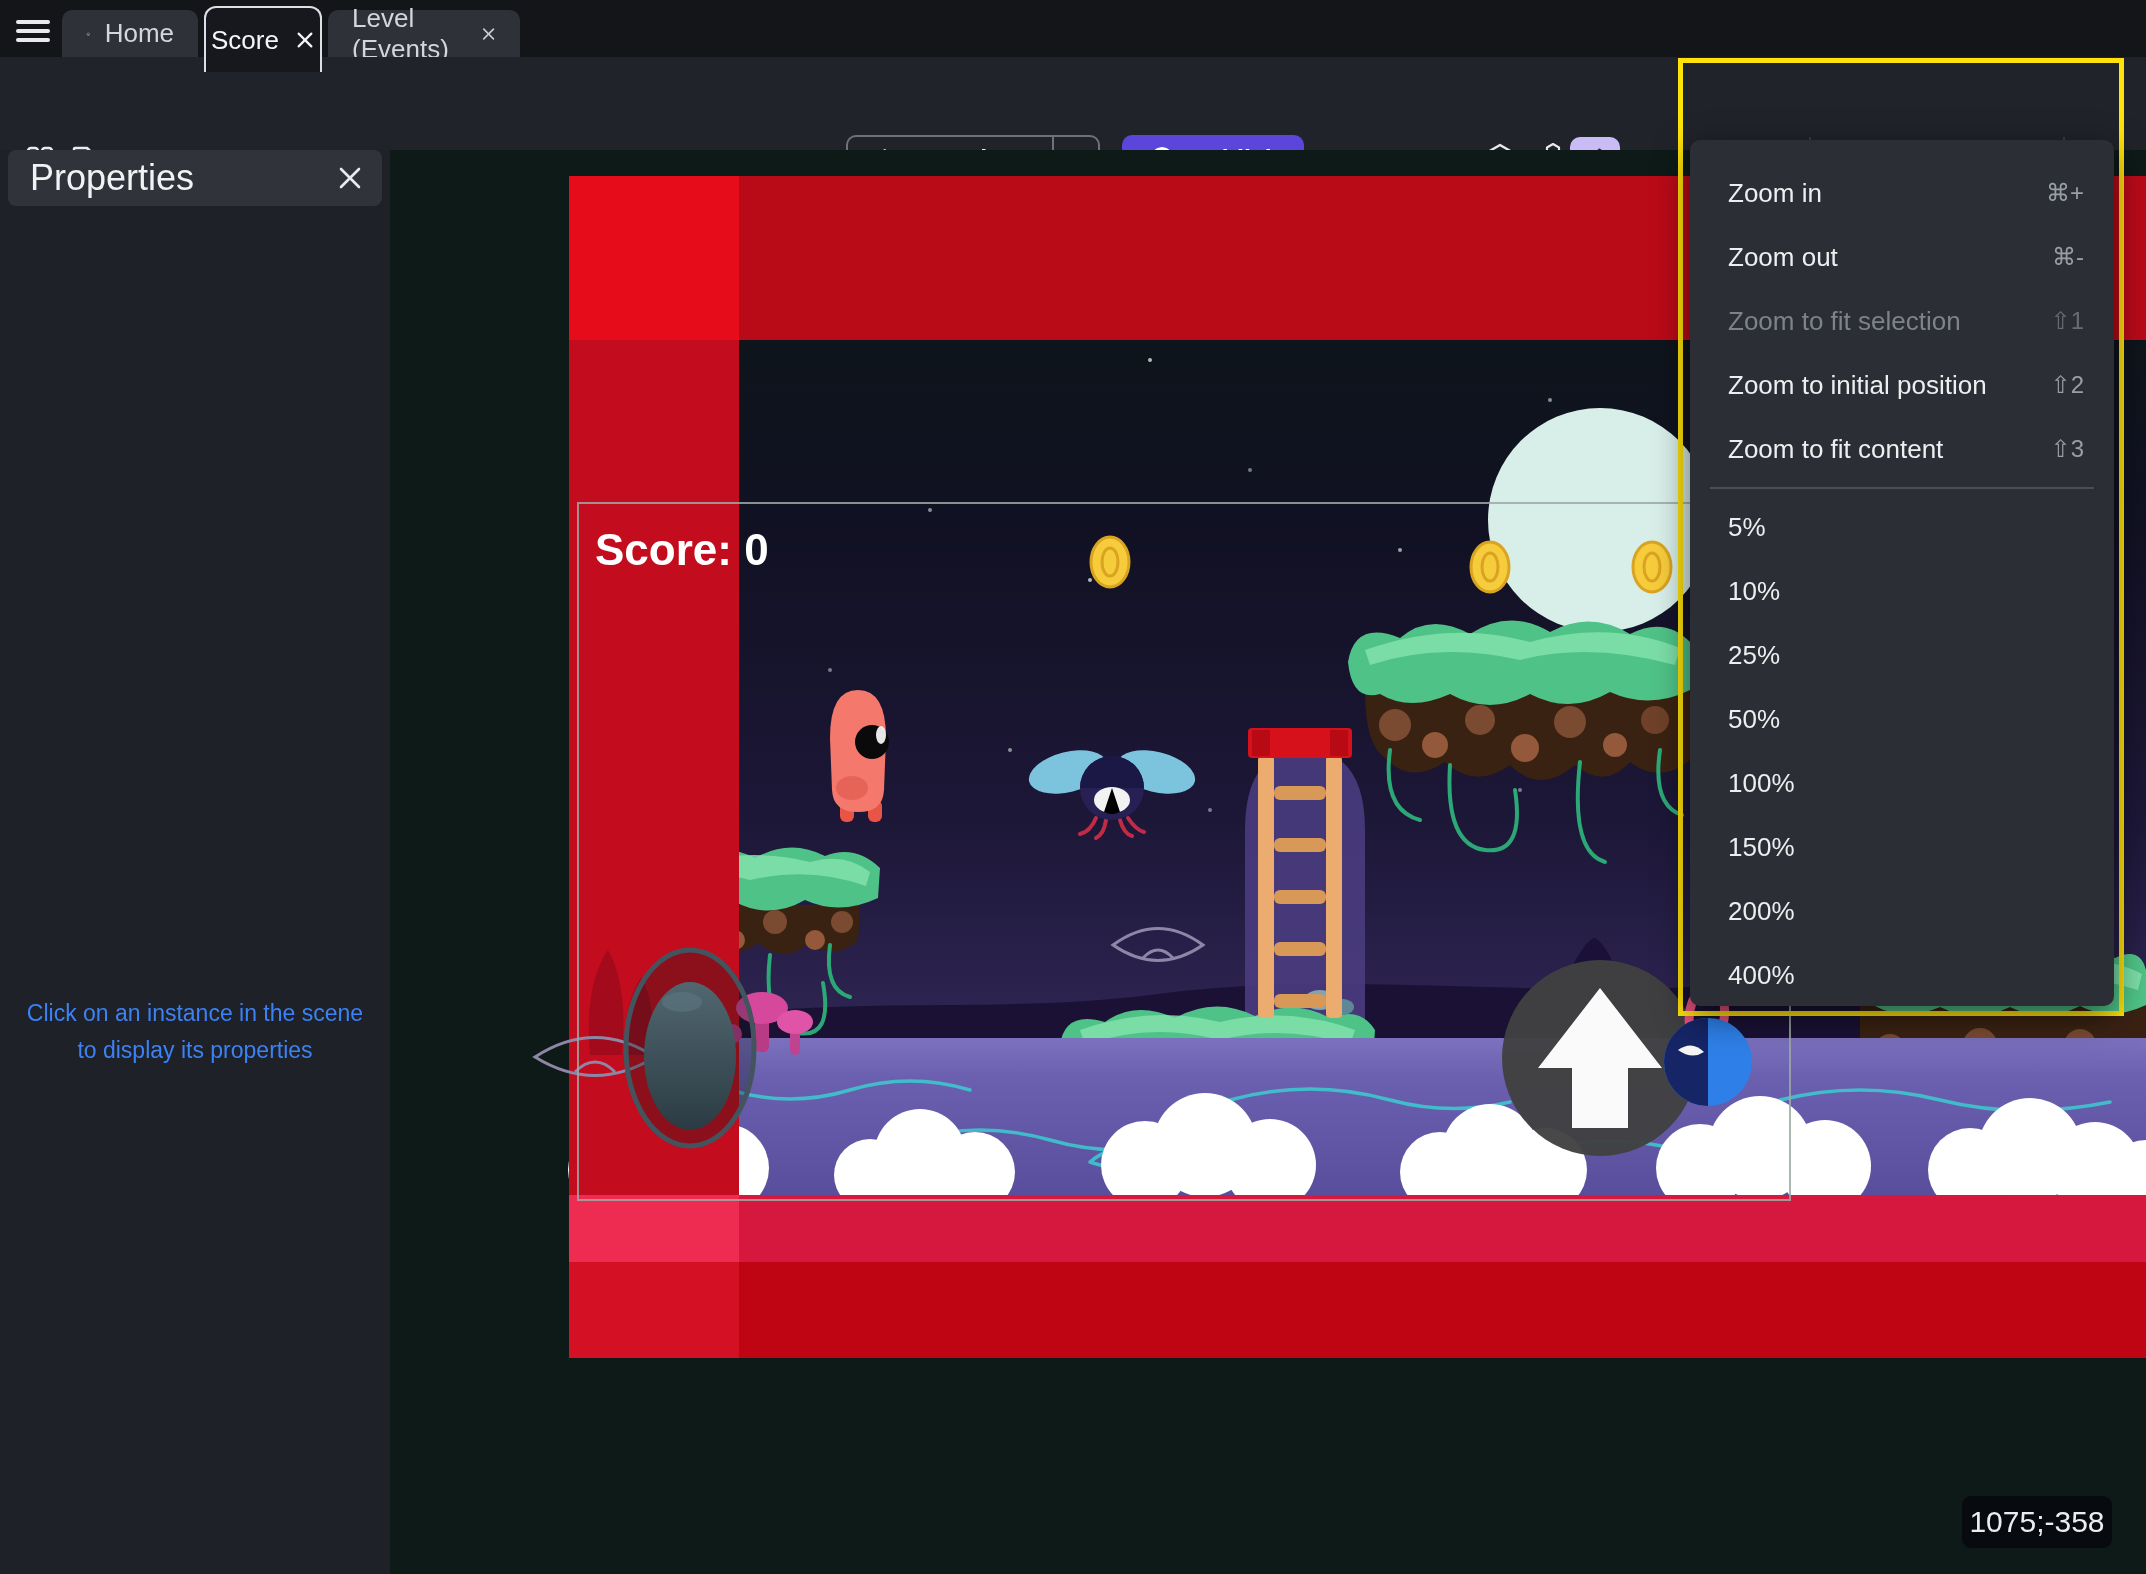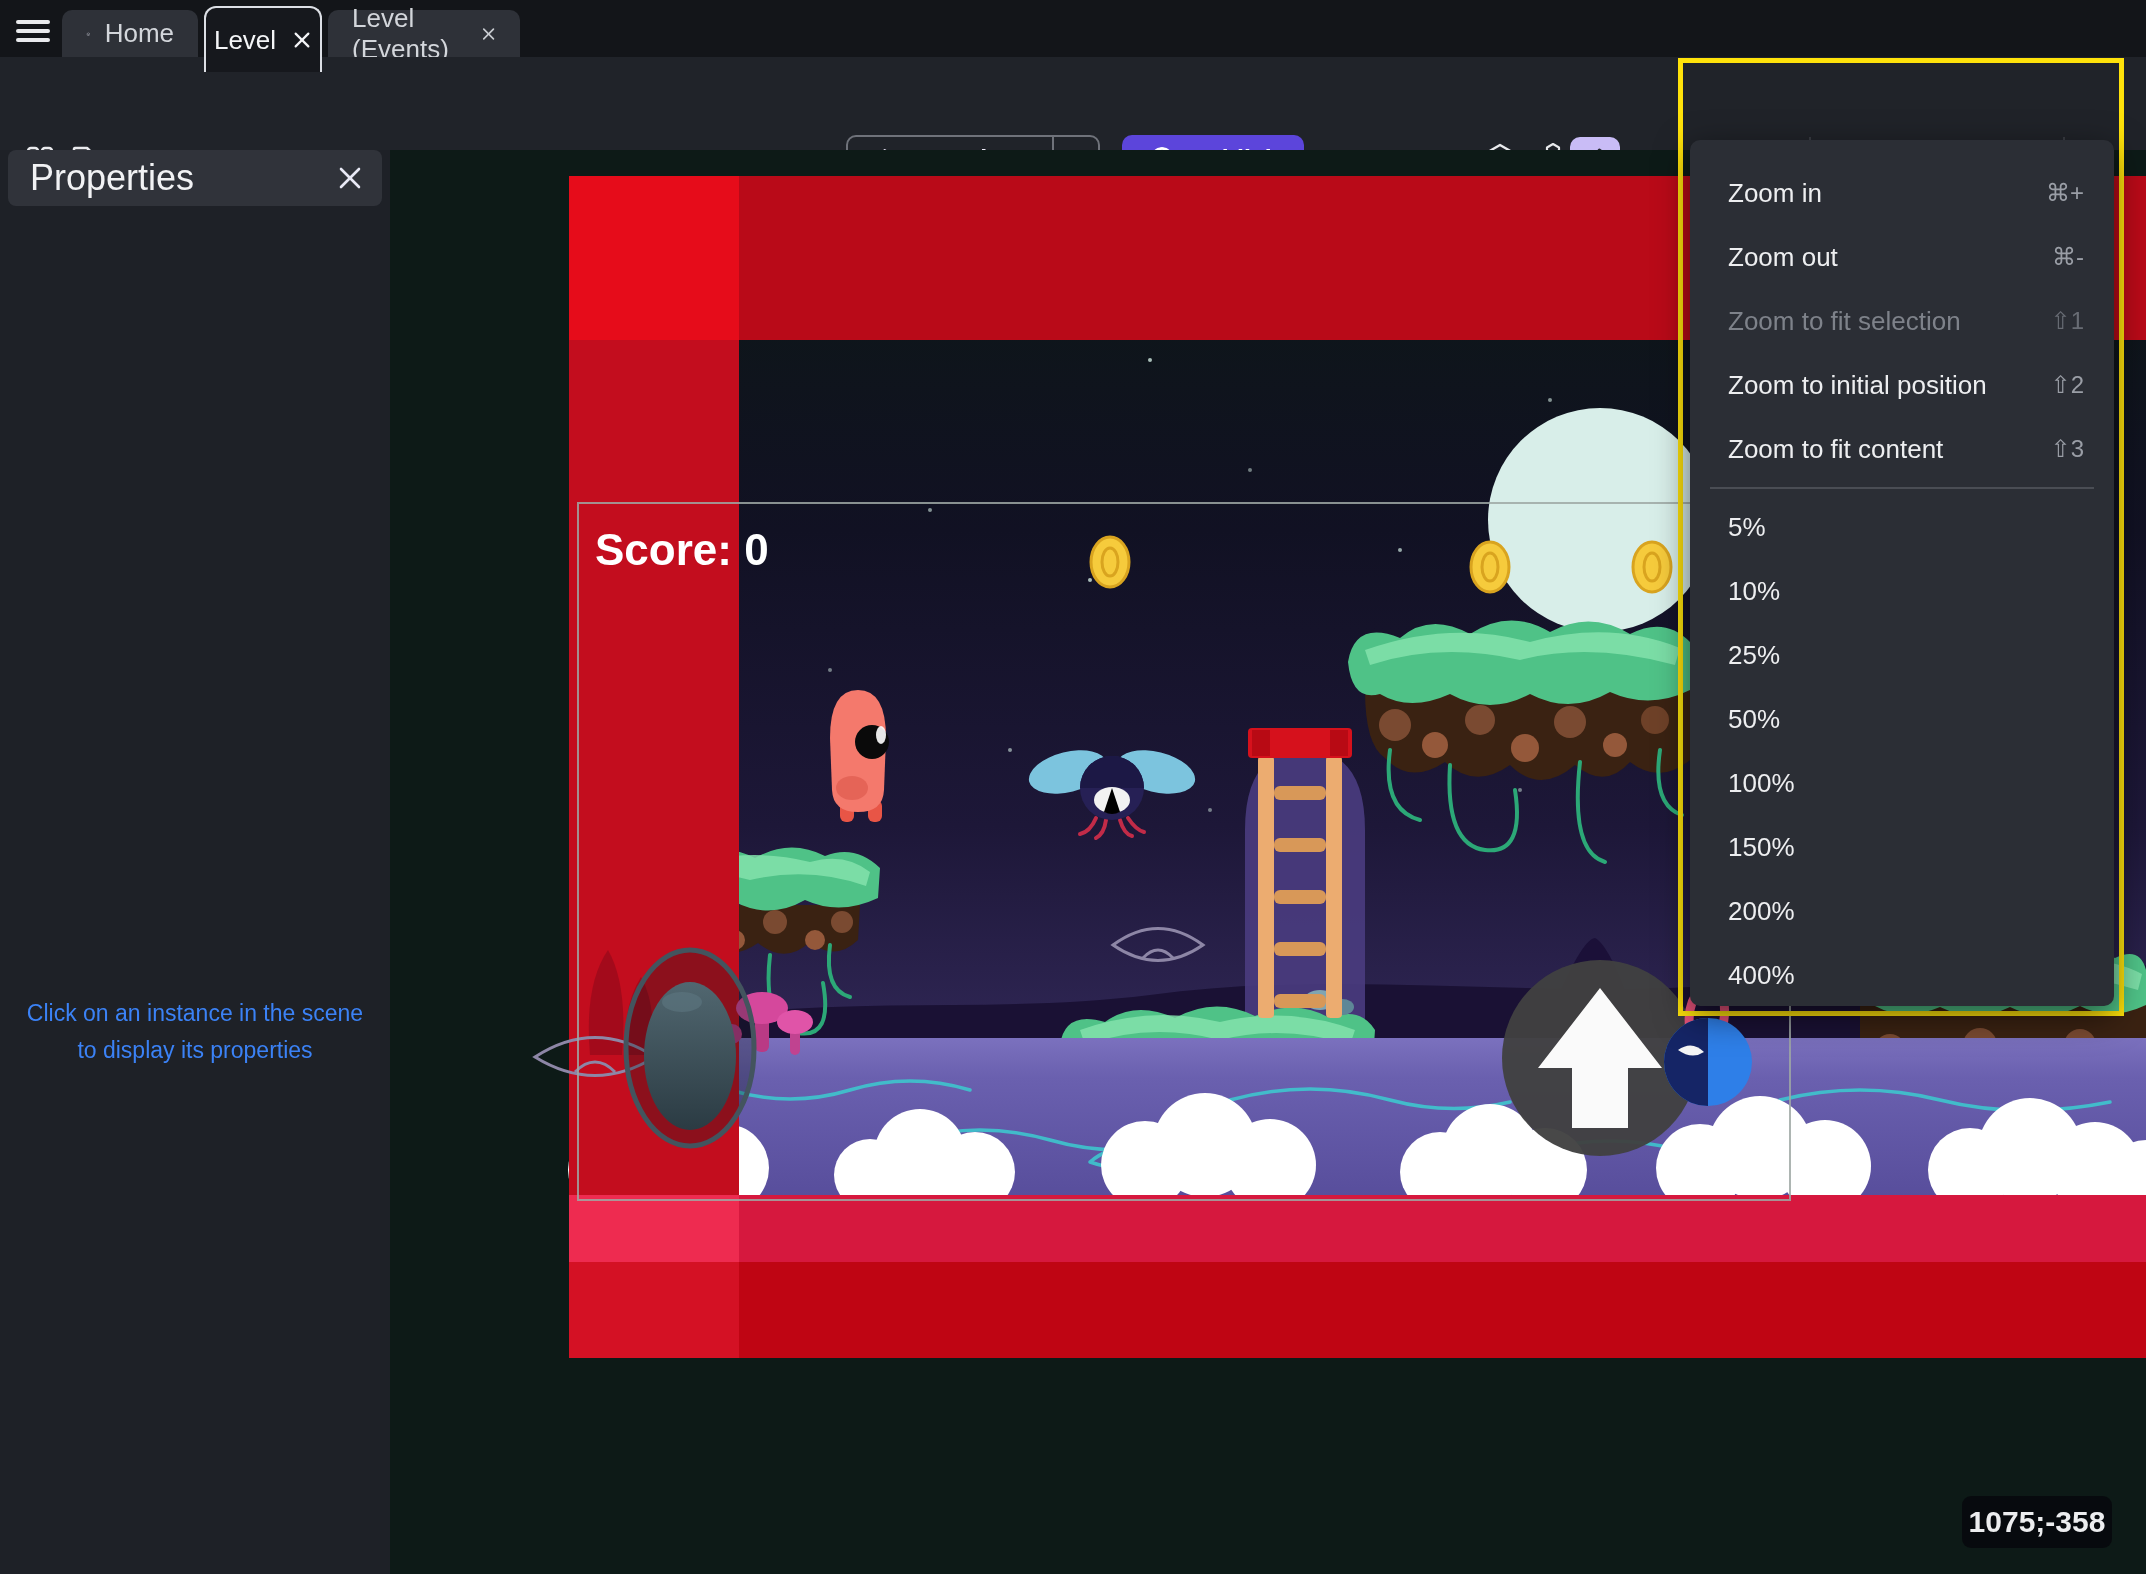--- a/index.html
+++ b/index.html
@@ -33,21 +33,21 @@
   .props-header{position:absolute;left:8px;top:0px;width:374px;height:56px;background:#30333A;border-radius:8px;
        display:flex;align-items:center;color:#F1F2F4;font-size:36px;}
   .props-header .t{margin-left:22px;}
   .props-header .x{position:absolute;right:18px;top:14px;width:28px;height:28px;}
   .props-hint{position:absolute;left:17px;top:845px;width:356px;text-align:center;color:#3b82f6;
        font-size:23px;line-height:37px;}
   
   .canvas{position:absolute;left:390px;top:150px;width:1756px;height:1088px;background:#0D1A17;z-index:1;}
   .coord-badge{position:absolute;left:1962px;top:1496px;width:150px;height:52px;background:rgba(8,10,14,0.93);
        border-radius:9px;display:flex;align-items:center;justify-content:center;color:#ECEDEF;
-       font-size:30px;font-weight:bold;z-index:10;}
+       font-size:30px;font-weight:normal;z-index:10;}
   
   .ybox{position:absolute;left:1678px;top:58px;width:446px;height:958px;border:5px solid #FFE20A;
        box-sizing:border-box;z-index:40;pointer-events:none;}
   .menu{position:absolute;left:1690px;top:140px;width:424px;height:866px;background:#2B2E35;border-radius:10px;
        box-shadow:0 10px 34px rgba(0,0,0,.55);z-index:50;padding:21px 0;box-sizing:border-box;}
   .mi{display:flex;align-items:center;justify-content:space-between;height:64px;
       padding:0 30px 0 38px;font-size:26px;color:#EDEEF0;cursor:pointer;}
   .mi .sc{color:#9A9EA6;font-size:24px;}
   .mi.disabled{color:#7E828A;cursor:default;}
   .mi.disabled .sc{color:#686C74;}
@@ -201,21 +201,21 @@
       <g fill="none" stroke="#E9EAED" stroke-width="2.4" stroke-linejoin="round" stroke-linecap="round">
         <rect x="5" y="7" width="20" height="22" rx="3"></rect>
           <line x1="9" y1="13" x2="21" y2="13"></line>
           <line x1="9" y1="19" x2="16" y2="19"></line>
         <path d="M20 27 L30 13 L34.5 16.5 L24.5 30.5 L19 31.5 Z" fill="#202329"></path>
       </g>
     </svg>
   </div>
 
   <div class="tab-active">
-    <span>Level</span>
+    <span>Score</span>
     <svg width="20" height="20" viewBox="0 0 22 22">
       <g stroke="#F4F5F7" stroke-width="2.4" stroke-linecap="round">
           <line x1="4" y1="4" x2="18" y2="18"></line>
           <line x1="18" y1="4" x2="4" y2="18"></line>
         </g>
     </svg>
   </div>
 
   <div class="canvas">
     <svg width="1756" height="1424" viewBox="0 0 1756 1424">

